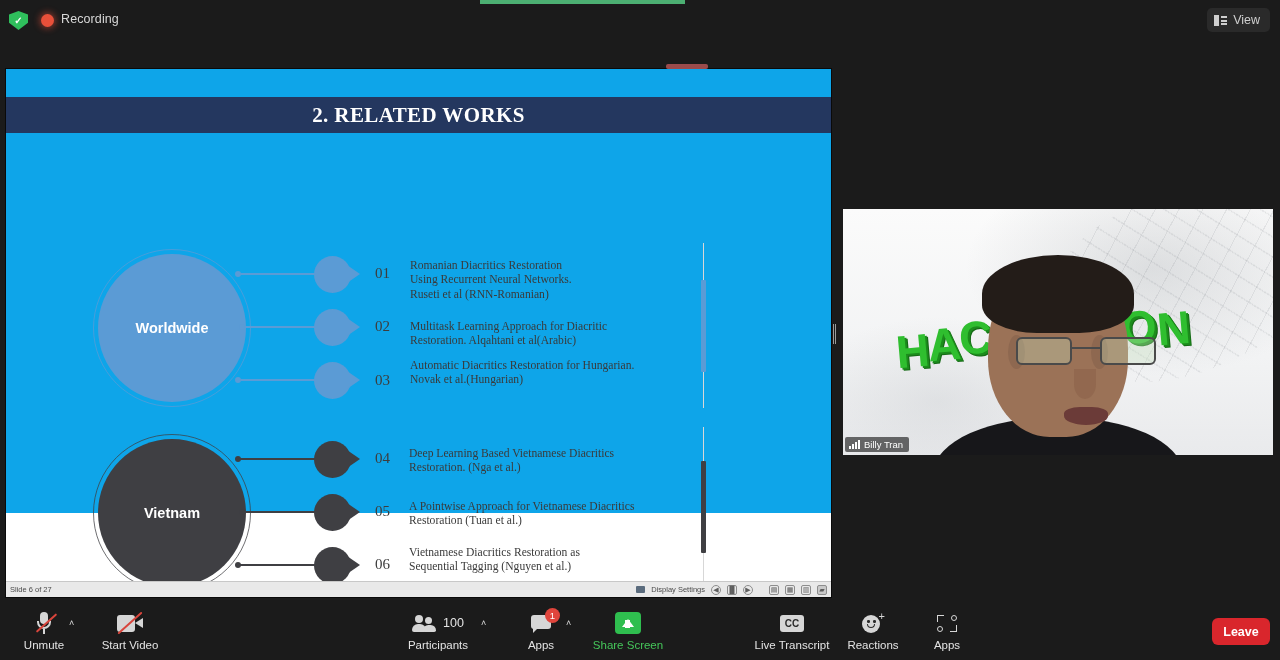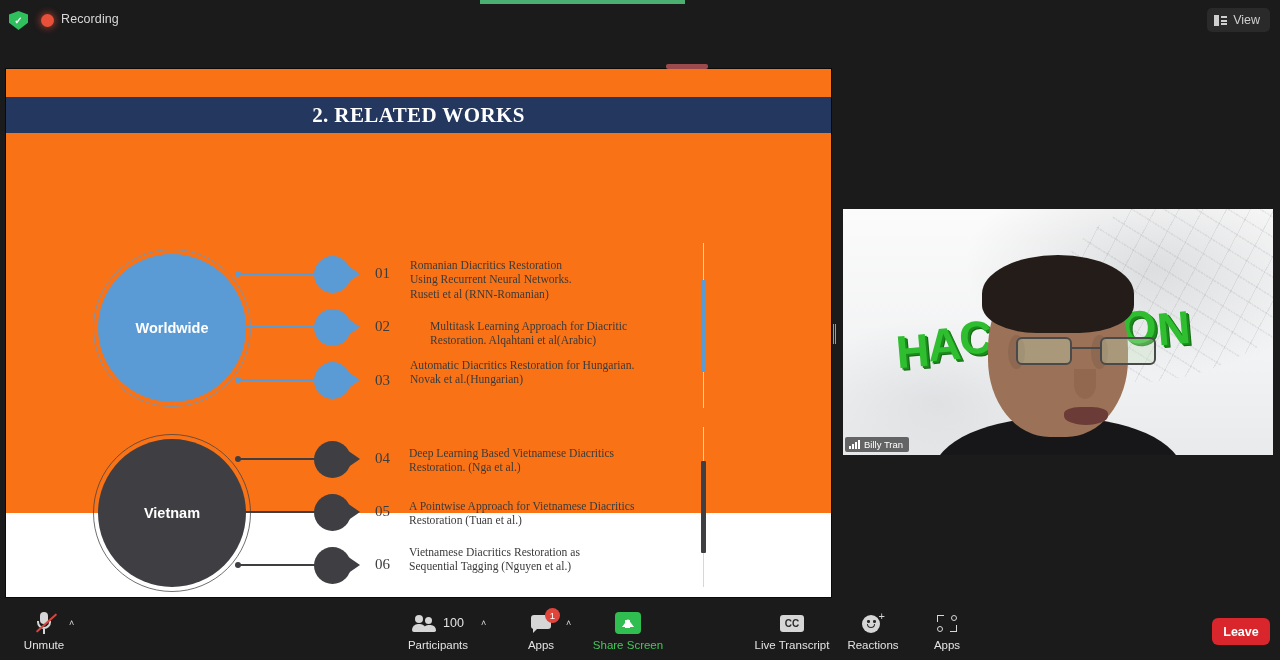--- a/index.html
+++ b/index.html
@@ -77,21 +77,21 @@
   .ppt-title { color: #d0d0d0; font-size: 8.5px; white-space: nowrap; }
   .win-ctrls {
     position: absolute; right: 0; top: 0; height: 16px; display: flex;
   }
   .win-ctrl {
     width: 26px; height: 16px; display: flex; align-items: center; justify-content: center;
     color: #c9c9c9; font-size: 9px; line-height: 1;
   }
 
   
-  .slide { position: relative; width: 825px; height: 444px; background: #f97316; }
+  .slide { position: relative; width: 825px; height: 444px; background: #0ea5e9; }
   .slide-banner {
     position: absolute; left: 0; top: 28px; width: 825px; height: 36px;
     background: #24375f; display: flex; align-items: center; justify-content: center;
   }
   .slide-title {
     color: #ffffff; font-family: "Liberation Serif", serif; font-weight: bold;
     font-size: 21px; letter-spacing: .4px;
   }
   .slide-body { position: absolute; left: 0; top: 64px; width: 825px; height: 432px; }
 
@@ -420,21 +420,21 @@
             <i></i>
           </div>
 
         <div class="num" style="left:369px; top:132px;">01</div>
         <div class="num" style="left:369px; top:185px;">02</div>
         <div class="num" style="left:369px; top:239px;">03</div>
 
         <div class="entry" style="left:404px; top:126px; width:280px; white-space:pre-line;">Romanian Diacritics Restoration
 Using Recurrent Neural Networks.
 Ruseti et al (RNN-Romanian)</div>
-        <div class="entry" style="left:404px; top:187px; width:280px; white-space:pre-line;margin-left:20px;">Multitask Learning Approach for Diacritic
+        <div class="entry" style="left:404px; top:187px; width:280px; white-space:pre-line;">Multitask Learning Approach for Diacritic
 Restoration. Alqahtani et al(Arabic)</div>
         <div class="entry" style="left:404px; top:226px; width:285px; white-space:pre-line;">Automatic Diacritics Restoration for Hungarian.
 Novak et al.(Hungarian)</div>
 
         <div class="rail" style="left:697px; top:110px; height:165px;"></div>
         <div class="rail-fill" style="left:695px; top:147px; height:92px; background:#5b9bd5;"></div>
 
         <div class="bigcircle c-viet">
           <span class="ring"></span>
           <span class="clabel">Vietnam</span>
@@ -470,20 +470,34 @@
 Restoration (Tuan et al.)</div>
         <div class="entry" style="left:403px; top:413px; width:285px; white-space:pre-line;">Vietnamese Diacritics  Restoration as
 Sequential Tagging (Nguyen et al.)</div>
 
         <div class="rail" style="left:697px; top:294px; height:160px;"></div>
         <div class="rail-fill" style="left:695px; top:328px; height:92px; background:#3f3f43;"></div>
 
       </div>
     </div>
 
+    <div class="ppt-status">
+      <div class="status-left">Slide 6 of 27</div>
+      <div class="status-right">
+        <span class="ds-ico"></span>
+        <span class="stxt">Display Settings</span>
+        <span class="sbtn round">◀</span>
+        <span class="sbtn sq">▐▌</span>
+        <span class="sbtn round">▶</span>
+        <span class="sbtn sq" style="margin-left:10px;">▤</span>
+        <span class="sbtn sq">▦</span>
+        <span class="sbtn sq">▥</span>
+        <span class="sbtn sq active">▰</span>
+      </div>
+    </div>
   </div>
 
   <div class="resize-handle">
     <i></i>
       <i></i>
   </div>
 
   <div class="video-tile">
     <div class="vbg"></div>
     <div class="vnet"></div>
@@ -535,20 +549,30 @@
             <span class="cap"></span>
             <span class="arc"></span>
             <span class="stem"></span>
             <span class="slash"></span>
           </span>
       </span>
       <span class="tb-label">Unmute</span>
     </div>
     <div class="caret" style="left:69px;">˄</div>
 
+    <div class="tb-item" style="left:91px;">
+      <span class="tb-icon">
+        <span class="ico-cam">
+            <span class="bd"></span>
+            <span class="ln"></span>
+            <span class="slash"></span>
+          </span>
+      </span>
+      <span class="tb-label">Start Video</span>
+    </div>
 
     <div class="tb-item" style="left:399px;">
       <span class="tb-icon">
         <span class="ico-people">
             <i class="p h1"></i>
             <i class="p b1"></i>
             <i class="p h2"></i>
             <i class="p b2"></i>
           </span>
         <span class="pcount">100</span>

